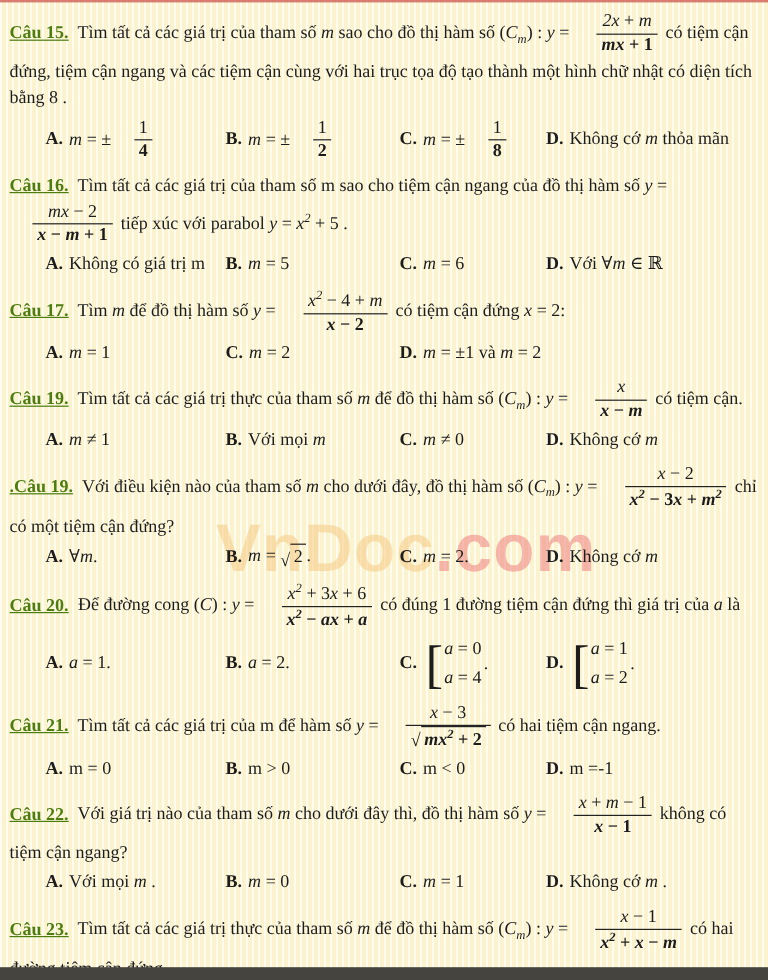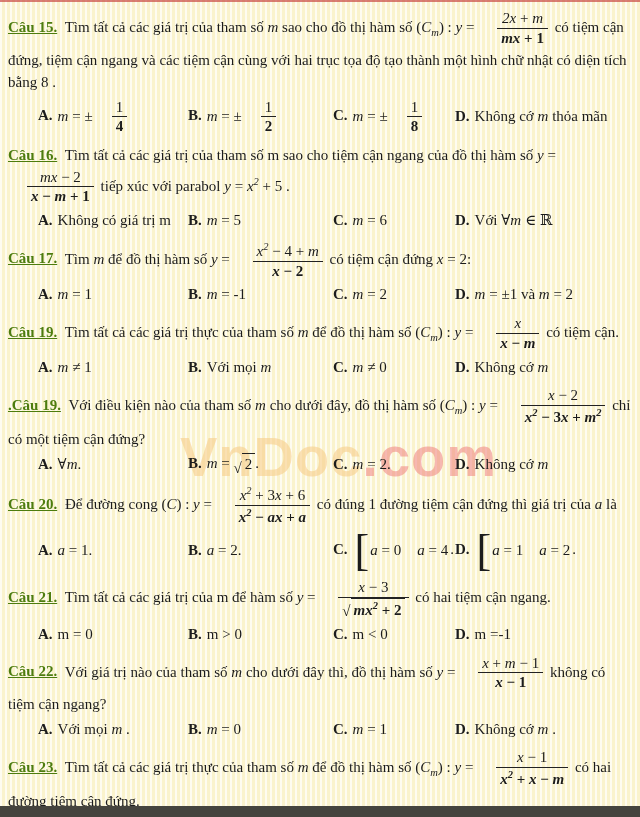--- a/index.html
+++ b/index.html
@@ -26,21 +26,21 @@
   sup,sub{font-size:10.5px;font-style:italic;}
   .frac{display:inline-flex;flex-direction:column;vertical-align:middle;text-align:center;margin:1px 3px;line-height:1.25;padding-left:16px;}
   .frac .num{border-bottom:1px solid #222;padding:0 4px;}
   .frac .den{padding:0 4px;font-weight:bold;}
   .sqrt{display:inline-flex;align-items:stretch;vertical-align:middle;}
   .sqrt .rad{font-style:normal;align-self:flex-end;line-height:1.1;}
   .sqrt .sqb{border-top:1.5px solid #222;padding:0 3px;}
   .cases{display:inline-flex;align-items:center;vertical-align:middle;margin:0 2px;}
   .cases .bracket{font-size:44px;font-weight:400;font-style:normal;line-height:.9;margin-right:1px;
     font-family:"Liberation Serif","DejaVu Serif",serif;}
-  .cases .rows{display:inline-flex;flex-direction:row;gap:16px;text-align:center;}
+  .cases .rows{display:inline-flex;flex-direction:column;gap:3px;text-align:center;}
   .answers{display:grid;grid-template-columns:150px 145px 122px auto;align-items:center;
     padding-left:30px;margin:3px 16px 7px 0;line-height:1.45;}
   .ans{white-space:nowrap;}
   .anskey{font-weight:bold;margin-right:5px;}
 </style>
 </head>
 <body>
 
 <div class="top-edge-line"></div>
 
@@ -82,21 +82,20 @@
         <span class="ans"><span class="anskey">D.</span><span>Với ∀</span><span class="m">m</span><span> ∈ ℝ</span></span>
       </div>
     </div>
     <div class="question">
       <div class="qbody"><span class="qlabel">Câu 17.</span> <span>Tìm </span><span class="m">m</span><span> để đồ thị hàm số </span><span class="m">y</span><span> = </span><span class="frac">
           <span class="num"><span class="m">x</span><sup>2</sup><span> − 4 + </span><span class="m">m</span></span>
           <span class="den"><span class="m">x</span><span> − 2</span></span>
         </span><span>  có tiệm cận đứng </span><span class="m">x</span><span> = 2:</span></div>
       <div class="answers">
         <span class="ans"><span class="anskey">A.</span><span class="m">m</span><span> = 1</span></span>
-        <span class="ans"><span class="anskey">B.</span><span class="m">m</span><span> = -1</span></span>
         <span class="ans"><span class="anskey">C.</span><span class="m">m</span><span> = 2</span></span>
         <span class="ans"><span class="anskey">D.</span><span class="m">m</span><span> = ±1 và </span><span class="m">m</span><span> = 2</span></span>
       </div>
     </div>
     <div class="question">
       <div class="qbody"><span class="qlabel">Câu 19.</span> <span>Tìm tất cả các giá trị thực của tham số </span><span class="m">m</span><span> để đồ thị hàm số (</span><span class="m">C</span><sub>m</sub><span>) : </span><span class="m">y</span><span> = </span><span class="frac">
           <span class="num"><span class="m">x</span></span>
           <span class="den"><span class="m">x</span><span> − </span><span class="m">m</span></span>
         </span><span> có tiệm cận.</span></div>
       <div class="answers">

